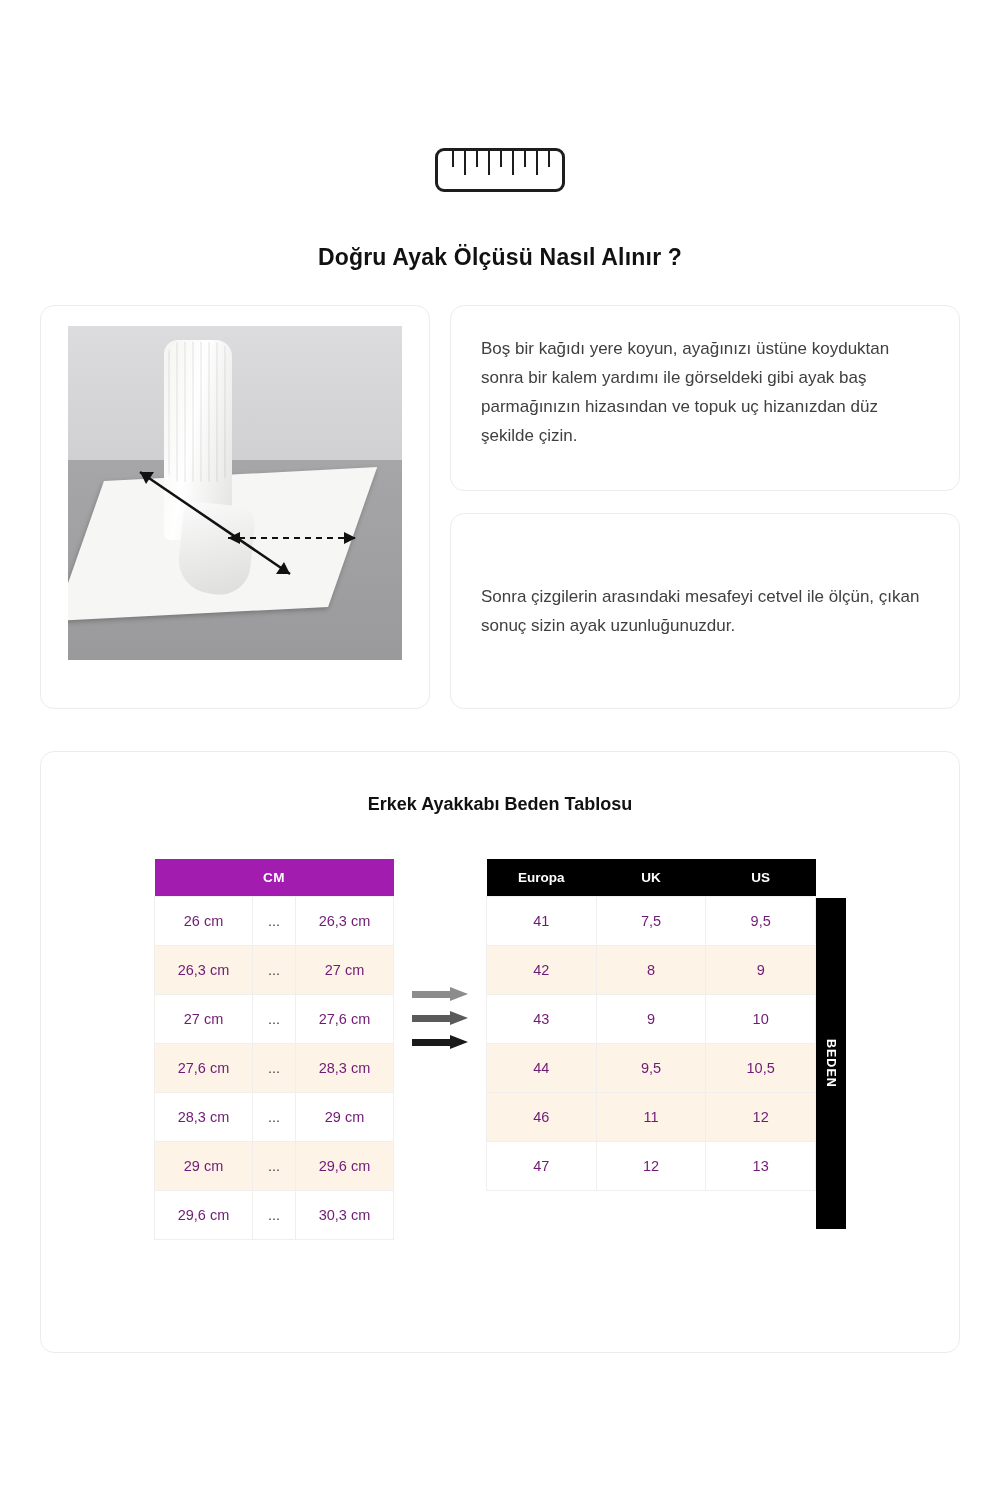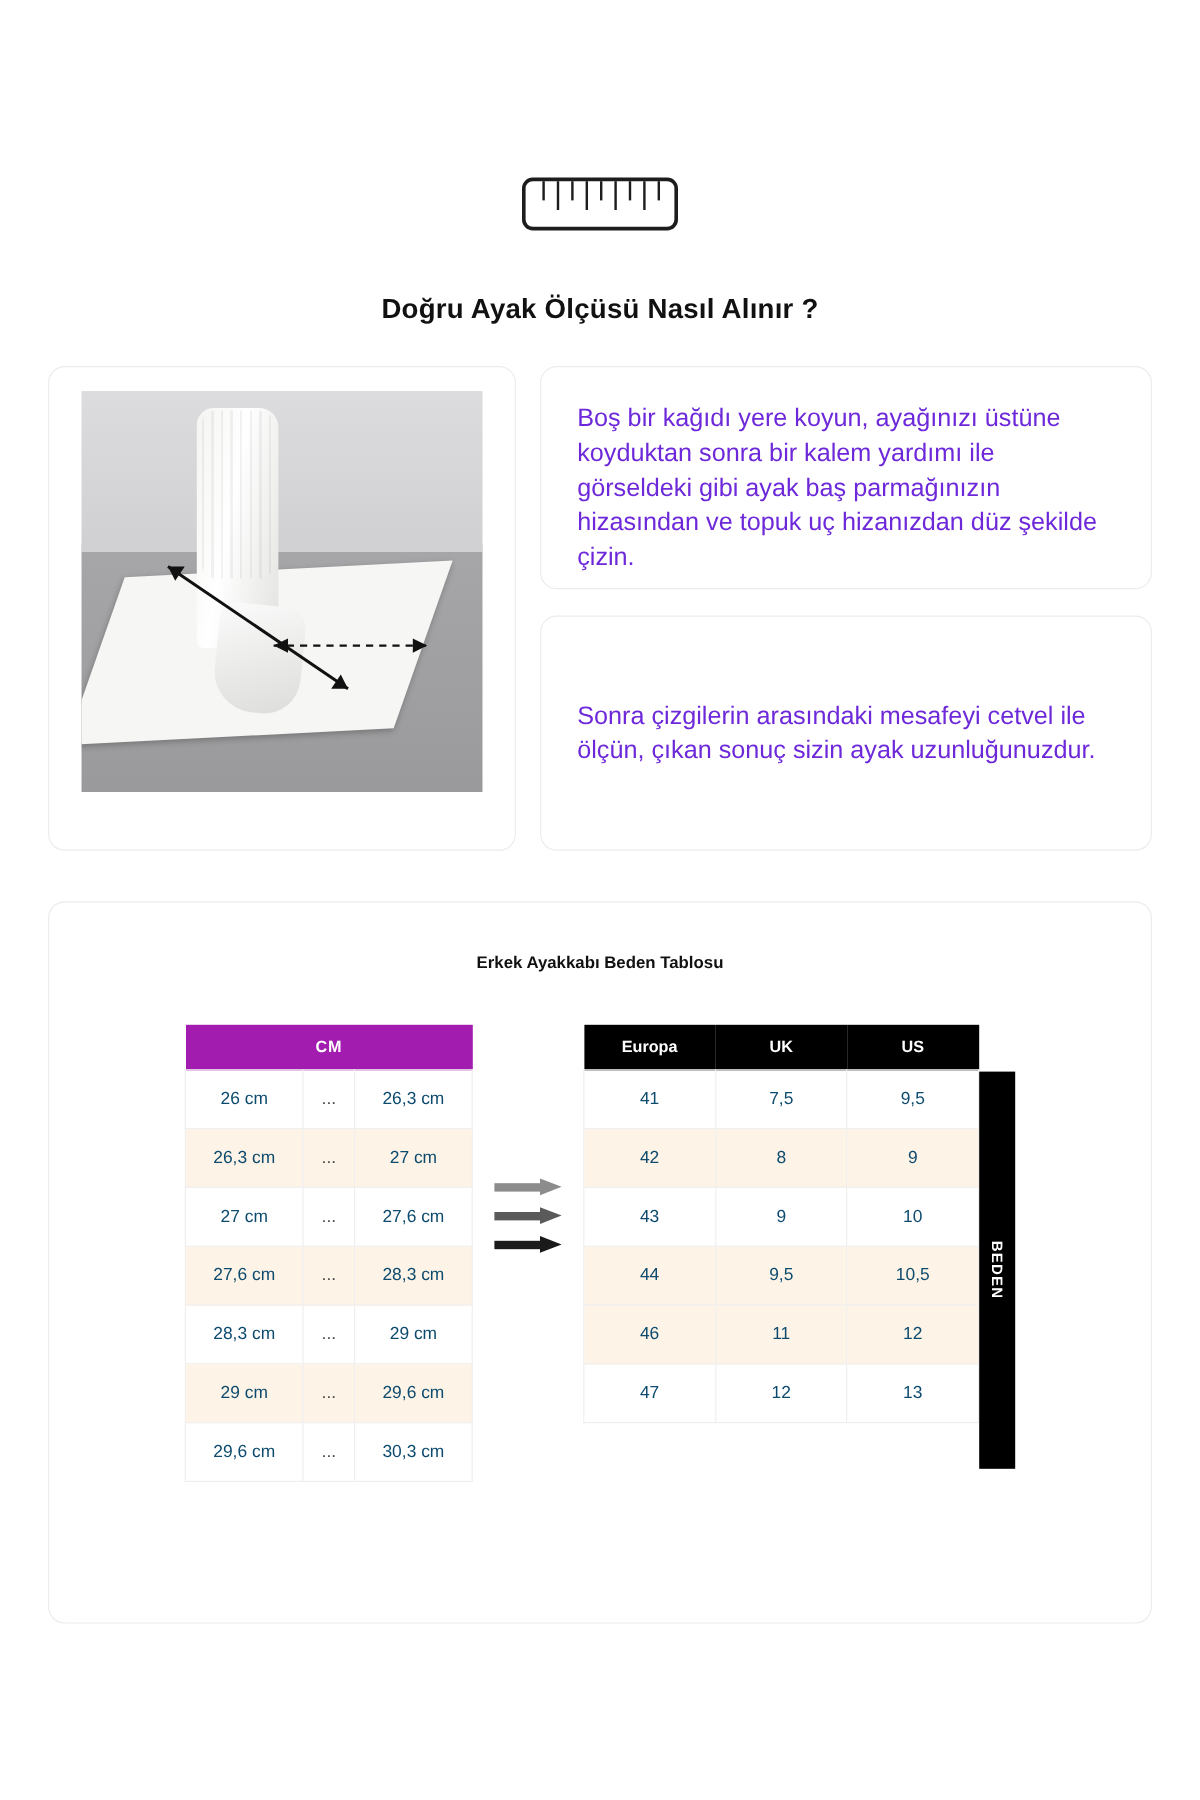--- a/index.html
+++ b/index.html
@@ -144,37 +144,37 @@
   .text-card {
     border: 1px solid #ececec;
     border-radius: 14px;
     padding: 28px 30px;
     box-sizing: border-box;
   }
   .text-card.first { height: 186px; }
   .text-card.second { height: 196px; display: flex; align-items: center; }
   .text-card p {
     margin: 0;
-    font-size: 21px;
+    font-size: 17px;
     line-height: 29px;
-    color: #6d28d9;
+    color: #404040;
   }
 
   
   .size-section {
     margin: 42px 40px 0 40px;
     border: 1px solid #ececec;
     border-radius: 14px;
     height: 602px;
     box-sizing: border-box;
     position: relative;
   }
   .size-title {
     text-align: center;
-    font-size: 14px;
+    font-size: 18px;
     font-weight: bold;
     color: #111;
     padding-top: 42px;
   }
 
   .tables-wrap {
     margin-top: 44px;
     display: flex;
     justify-content: center;
     align-items: flex-start;
@@ -194,21 +194,21 @@
     font-weight: bold;
     letter-spacing: .5px;
     padding: 11px 0;
     border: none;
   }
   .cm-table td, .eu-table td {
     height: 46px;
     text-align: center;
     border: 1px solid #f0efee;
     font-size: 14.5px;
-    color: #0c4a6e;
+    color: #701a75;
   }
   .cm-table td.dots { width: 40px; color: #444; }
   .cm-table tr.alt td, .eu-table tr.alt td { background: #fdf3e6; }
 
   .eu-table { width: 330px; }
   .eu-table th {
     background: #000;
     color: #fff;
     font-size: 13.5px;
     font-weight: bold;

